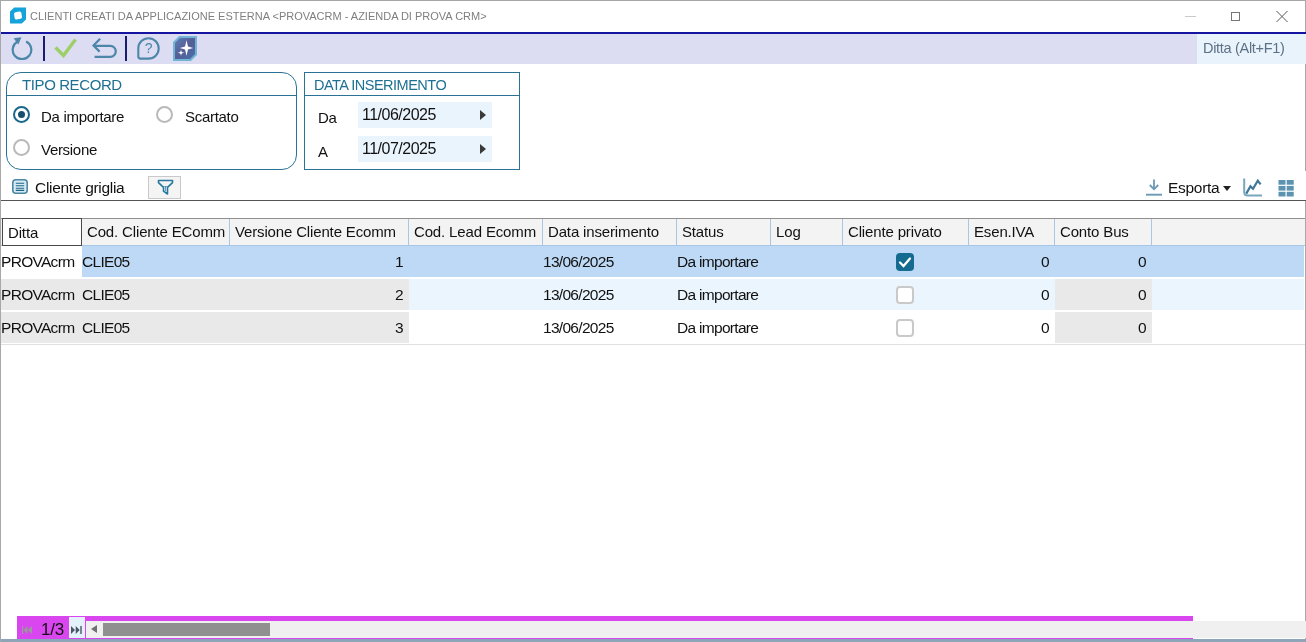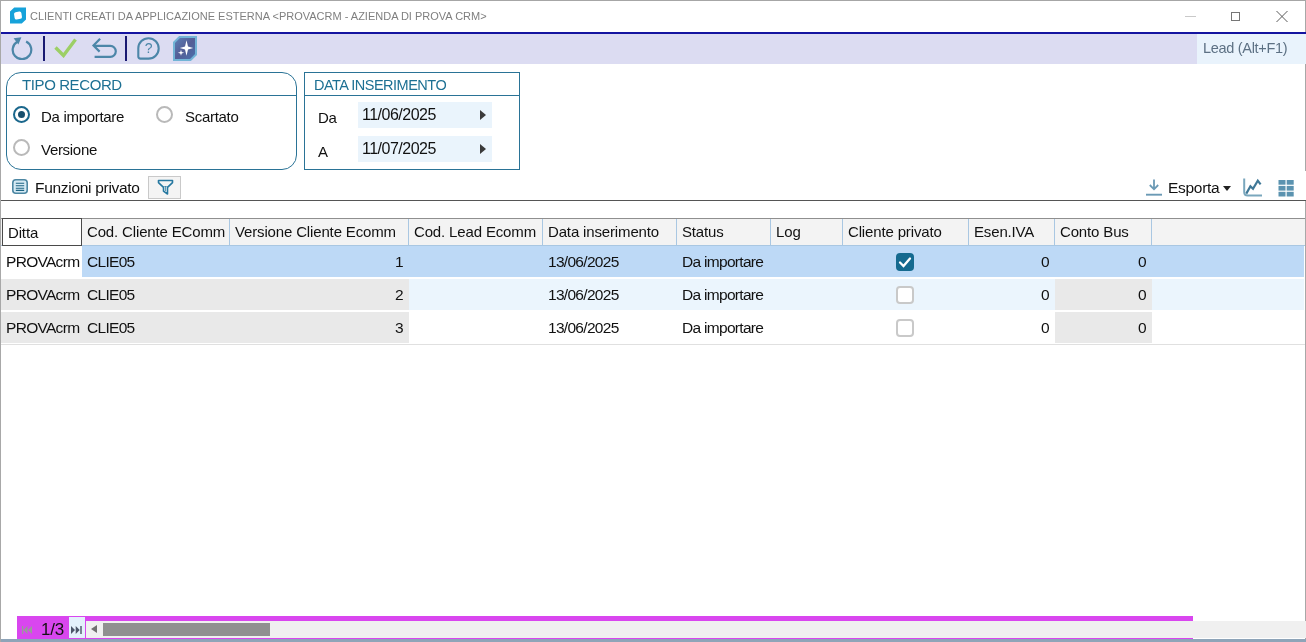--- a/index.html
+++ b/index.html
@@ -30,21 +30,21 @@
 .radio.on::after { content:""; position:absolute; left:3px; top:3px; width:7px; height:7px; border-radius:50%; background:#174f6e; }
 .datefield { position:absolute; width:134px; height:26px; background:#eaf4fc; font-size:16px; color:#111; line-height:26px; padding-left:4px; letter-spacing:-0.5px; }
 .datefield .arr { position:absolute; right:6px; top:8px; width:0; height:0; border-left:6px solid #3a3a3a; border-top:5px solid transparent; border-bottom:5px solid transparent; }
 
 .fg-row { position:absolute; left:0; top:170px; width:1306px; height:30px; background:#fff; }
 .sepline { position:absolute; left:0; top:199px; width:1306px; height:1px; background:#555; }
 
 .thead { position:absolute; left:0; top:217px; width:1304px; height:28px; background:#f3f3f3; border-top:1px solid #8f8f8f; border-bottom:1px solid #a9c7e2; }
 .th { position:absolute; top:0; height:26px; font-size:15px; color:#111; line-height:26px; padding-left:5px; border-right:1px solid #a9c7e2; white-space:nowrap; letter-spacing:-0.15px; overflow:hidden; }
 .row { position:absolute; left:0; width:1304px; height:33px; }
-.cell { position:absolute; top:0; height:31px; font-size:15.5px; color:#111; line-height:32px; padding-left:5px; white-space:nowrap; letter-spacing:-0.7px; overflow:hidden; }
+.cell { position:absolute; top:0; height:31px; font-size:15.5px; color:#111; line-height:32px; white-space:nowrap; letter-spacing:-0.7px; overflow:hidden; }
 .cell.num { text-align:right; padding-right:6px; padding-left:0; }
 .cbx { position:absolute; left:895px; top:7px; width:18px; height:18px; border-radius:4px; }
 .cbx.off { border:2px solid #c9c9c9; background:#fff; }
 .cbx.on { background:#156a8f; }
 
 .bottom { position:absolute; left:16px; top:615px; width:1176px; height:24px; background:#d946ef; }
 .hscroll { position:absolute; left:69px; top:5px; width:1235px; height:17px; background:#f0f0f0; }
 .hthumb { position:absolute; left:17px; top:2px; width:167px; height:13px; background:#909090; }
 .bstrip { position:absolute; left:0; top:638px; width:1306px; height:4px; background:#8ea4b8; }
 .icon { display:block; }
@@ -90,21 +90,21 @@
           <linearGradient id="sparkbg" x1="0" y1="0" x2="1" y2="1">
         <stop offset="0" stop-color="#5e82b8"></stop>
             <stop offset="0.5" stop-color="#545e96"></stop>
             <stop offset="1" stop-color="#4a72ae"></stop>
       </linearGradient>
         </defs>
       <path d="M6.5 1 L23 1 L23 18.5 L17.5 24 L1 24 L1 6.5 Z" fill="url(#sparkbg)" stroke="#72b4d6" stroke-width="2"></path>
       <path d="M13.5 4.2 L15.0 10.5 L20.2 12 L15.0 13.5 L13.5 19.8 L12.0 13.5 L6.8 12 L12.0 10.5 Z" fill="#fff"></path>
       <path d="M8 13.7 L8.7 16 L11.1 16.7 L8.7 17.4 L8 19.7 L7.3 17.4 L4.9 16.7 L7.3 16 Z" fill="#fff"></path>
     </svg>
-    <div class="trova">Lead (Alt+F1)</div>
+    <div class="trova">Ditta (Alt+F1)</div>
   </div>
 
   <div class="gbox" style="left:5px; top:71px; width:291px; height:98px;border-radius:15px;">
     <div class="gtitle">TIPO RECORD</div>
     <div class="radio on" style="left:6px; top:33px;"></div>
     <div class="rlabel" style="left:34px; top:35px;">Da importare</div>
     <div class="radio off" style="left:149px; top:33px;"></div>
     <div class="rlabel" style="left:178px; top:35px;">Scartato</div>
     <div class="radio off" style="left:6px; top:66px;"></div>
     <div class="rlabel" style="left:34px; top:68px;">Versione</div>
@@ -116,21 +116,21 @@
     <div class="datefield" style="left:53px; top:29px;">11/06/2025<span class="arr"></span></div>
     <div class="rlabel" style="left:13px; top:70px;">A</div>
     <div class="datefield" style="left:53px; top:63px;">11/07/2025<span class="arr"></span></div>
   </div>
 
   <div class="fg-row">
     <svg class="icon" style="position:absolute;left:11px;top:8px" width="16" height="15" viewBox="0 0 16 15">
       <rect x="0.8" y="0.8" width="14.4" height="13.4" rx="3" fill="#d6eaf4" stroke="#4d87a3" stroke-width="1.6"></rect>
       <path d="M3.8 4.2 H12.2 M3.8 6.7 H12.2 M3.8 9.2 H12.2 M3.8 11.4 H12.2" stroke="#1d6483" stroke-width="1.1"></path>
     </svg>
-    <div style="position:absolute; left:34px; top:8px; font-size:15.5px; color:#111; letter-spacing:-0.3px;">Funzioni privato</div>
+    <div style="position:absolute; left:34px; top:8px; font-size:15.5px; color:#111; letter-spacing:-0.3px;">Cliente griglia</div>
     <div style="position:absolute; left:147px; top:5px; width:33px; height:23px; background:#f4f4f4; border:1px solid #c9c9c9;">
       <svg style="position:absolute;left:8px;top:2px" width="17" height="17" viewBox="0 0 17 17">
         <path d="M1.5 1.5 L15.5 1.5 L15.5 3.6 L10.5 8.4 L10.5 15 L6.5 12.2 L6.5 8.4 L1.5 3.6 Z" fill="none" stroke="#2678a0" stroke-width="1.6" stroke-linejoin="round"></path>
         <text x="8.5" y="11.5" font-size="7.5" fill="#2678a0" text-anchor="middle" font-family="Liberation Sans, sans-serif">T</text>
       </svg>
     </div>
 
     <svg style="position:absolute;left:1144px;top:8px" width="18" height="17" viewBox="0 0 18 17">
       <path d="M9 0.5 L9 9.5 M4.8 6 L9 10.3 L13.2 6" fill="none" stroke="#6b9ab5" stroke-width="1.8"></path>
       <path d="M1 15.7 L17 15.7" stroke="#6b9ab5" stroke-width="1.9"></path>

